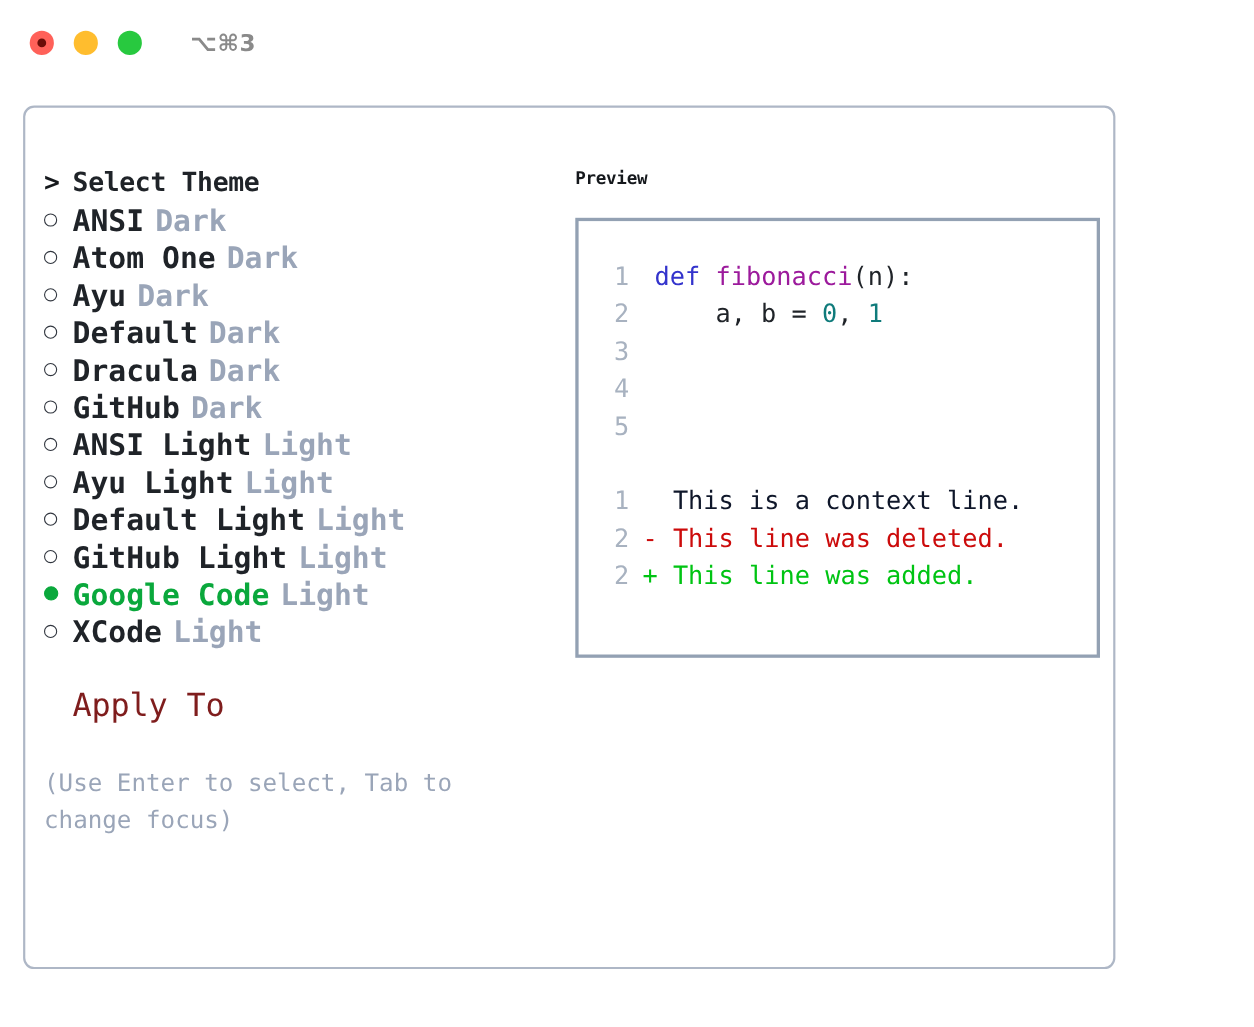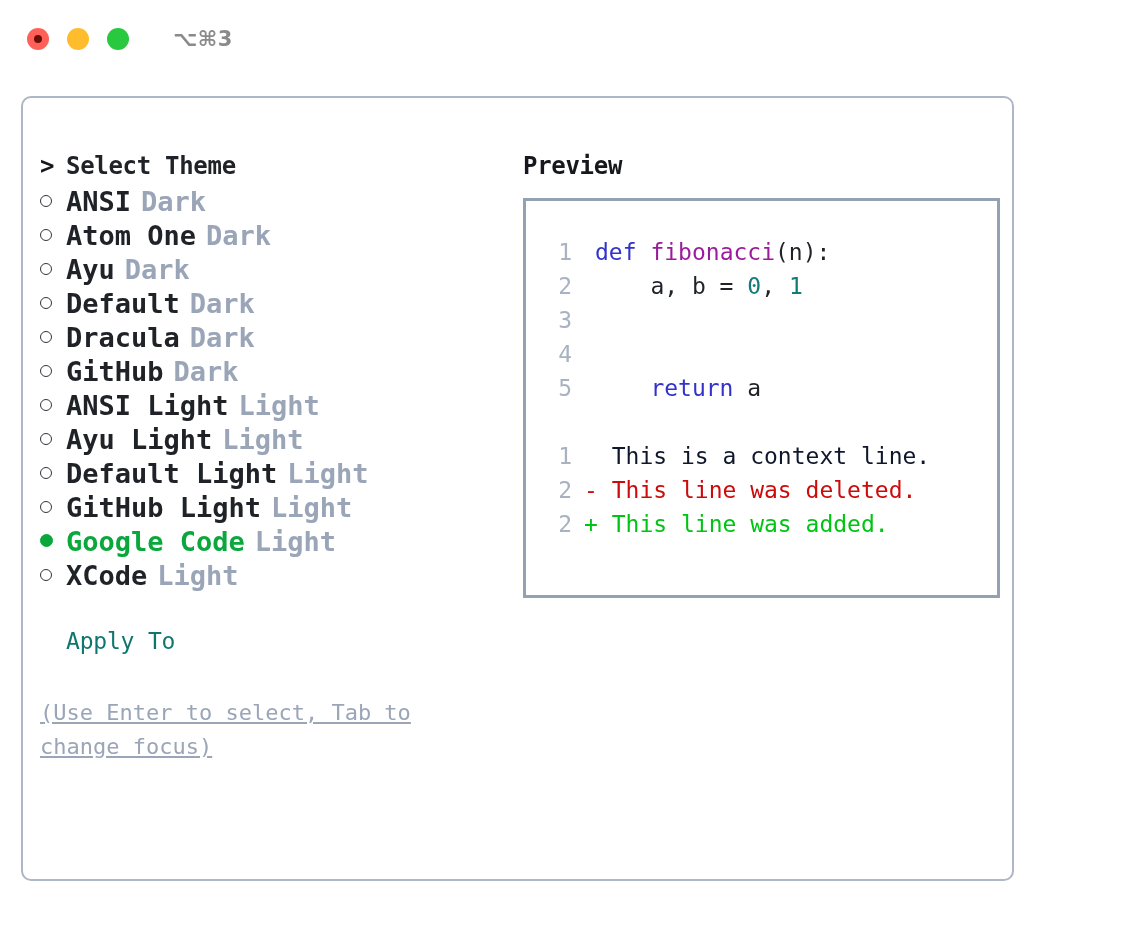--- a/index.html
+++ b/index.html
@@ -138,45 +138,44 @@
   .tag {
     color: #9aa5b8;
     margin-left: 10px;
   }
 
   .spacer-sm { height: 30px; }
   .spacer-md { height: 34px; }
 
   .section-title {
     padding-left: 26px;
-    font-size: 23px;
-    color: #0f766e;
+    font-size: 29px;
+    color: #7f1d1d;
     height: 34px;
     line-height: 34px;
     letter-spacing: -0.2px;
   }
 
   .hint {
     margin-top: 4px;
     font-size: 22px;
     line-height: 34px;
     color: #9aa5b8;
     max-width: 400px;
-    text-decoration: underline;
   }
 
   
   .col-right {
     flex: 1;
     padding-left: 15px;
     padding-top: 8px;
   }
 
   .preview-title {
-    font-size: 24px;
+    font-size: 16px;
     font-weight: 700;
     color: #15181c;
     letter-spacing: -0.3px;
     height: 34px;
   }
 
   .preview-box {
     margin-top: 12px;
     width: 477px;
     height: 400px;
@@ -336,21 +335,21 @@
       <div class="col-right">
 
         <div class="preview-title">Preview</div>
 
         <div class="preview-box">
           <div id="code-block">
               <div class="code-line"><span class="ln">1</span><span class="code-body"><span class="tok-kw">def </span><span class="tok-fn">fibonacci</span><span class="tok-punc">(n):</span></span></div>
               <div class="code-line"><span class="ln">2</span><span class="code-body"><span class="tok-var">    a, b = </span><span class="tok-num">0</span><span class="tok-punc">, </span><span class="tok-num">1</span></span></div>
               <div class="code-line"><span class="ln">3</span></div>
               <div class="code-line"><span class="ln">4</span></div>
-              <div class="code-line"><span class="ln">5</span><span class="code-body"><span class="tok-kw">    return</span><span class="tok-var"> a</span></span></div>
+              <div class="code-line"><span class="ln">5</span></div>
             </div>
           <div class="diff-gap"></div>
           <div id="diff-block">
               <div class="code-line"><span class="ln">1</span><span class="diff-ctx"> </span><span class="diff-ctx"> This is a context line.</span></div>
               <div class="code-line"><span class="ln">2</span><span class="diff-del">-</span><span class="diff-del"> This line was deleted.</span></div>
               <div class="code-line"><span class="ln">2</span><span class="diff-add">+</span><span class="diff-add"> This line was added.</span></div>
             </div>
         </div>
 
       </div>

